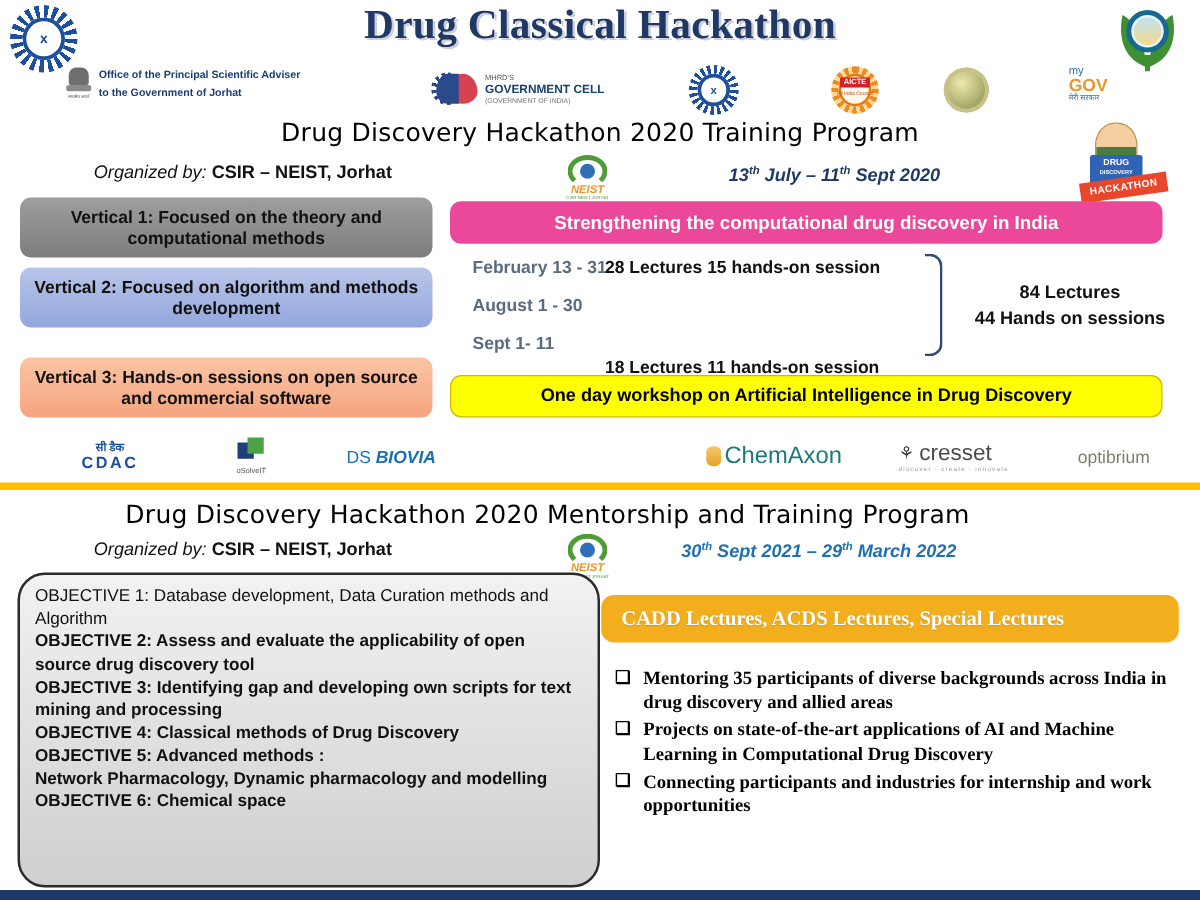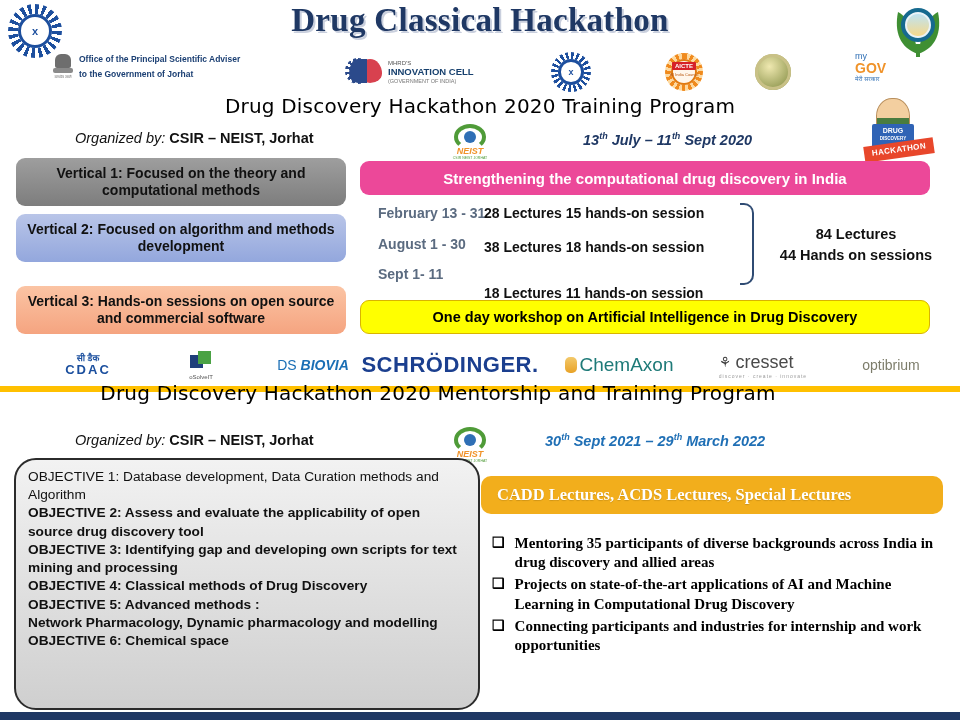--- a/index.html
+++ b/index.html
@@ -314,21 +314,21 @@
   </div>
 
   <div class="logo" style="left:345px; top:55px; display:flex; gap:5px; align-items:center;">
     <div class="braingear" style="width:38px;height:34px;">
       <div class="cogL"></div>
         <div class="brainR"></div>
         <div class="brainL"></div>
     </div>
     <div>
       <div class="logo-cap" style="font-size:6px;color:#555;font-weight:normal;">MHRD'S</div>
-      <div class="logo-cap" style="font-size:9.5px;color:#17406e;">INNOVATION CELL</div>
+      <div class="logo-cap" style="font-size:9.5px;color:#17406e;">GOVERNMENT CELL</div>
       <div class="logo-cap" style="font-size:5.5px;color:#777;font-weight:normal;">(GOVERNMENT OF INDIA)</div>
     </div>
   </div>
 
   <div class="logo" style="left:551px; top:52px;">
     <div class="gear" style="width:40px;height:40px;">
       <div class="gear-dna" style="font-size:9px;">x</div>
     </div>
   </div>
 
@@ -388,21 +388,20 @@
   </div>
 
   <div class="abs banner-red" style="left:360px; top:161px; width:570px; height:34px;">
     <span>Strengthening the computational drug discovery in India</span>
   </div>
 
   <div class="abs sched-date" style="left:378px; top:205px;">February 13 - 31</div>
   <div class="abs sched-desc" style="left:484px; top:205px;">28 Lectures 15 hands-on session</div>
 
   <div class="abs sched-date" style="left:378px; top:236px;">August 1 - 30</div>
-  <div class="abs sched-desc" style="left:484px; top:239px;">38 Lectures 18 hands-on session</div>
 
   <div class="abs sched-date" style="left:378px; top:266px;">Sept 1- 11</div>
   <div class="abs sched-desc" style="left:484px; top:285px;">18 Lectures 11 hands-on session</div>
 
   <div class="abs brace" style="left:740px; top:203px; width:14px; height:82px;"></div>
 
   <div class="abs sched-total" style="left:758px; top:224px; width:196px;">
     <div>84 Lectures</div>
     <div>44 Hands on sessions</div>
   </div>
@@ -425,23 +424,20 @@
     </div>
   </div>
 
   <div class="sponsor" style="left:255px; top:352px; width:96px; height:26px;">
     <div class="sp-biovia">
       <em>DS</em>
       <span>BIOVIA</span>
     </div>
   </div>
 
-  <div class="sponsor" style="left:370px; top:350px; width:160px; height:30px;">
-    <div class="sp-schrod">SCHRÖDINGER.</div>
-  </div>
 
   <div class="sponsor" style="left:556px; top:350px; width:126px; height:30px;">
     <div class="sp-chemaxon" style="display:flex;align-items:center;gap:3px;">
       <span style="width:12px;height:16px;border-radius:5px;background:linear-gradient(#f3c96b,#e8a227);display:inline-block;"></span>
       <span>ChemAxon</span>
     </div>
   </div>
 
   <div class="sponsor" style="left:708px; top:350px; width:110px; height:30px;">
     <div class="sp-cresset">
@@ -452,21 +448,21 @@
       <small>discover · create · innovate</small>
     </div>
   </div>
 
   <div class="sponsor" style="left:836px; top:352px; width:110px; height:26px;">
     <div class="sp-optibrium">optibrium</div>
   </div>
 
   <div class="abs divider-yellow" style="left:0; top:386px; width:960px; height:6px;"></div>
 
-  <div class="abs sec-title" style="left:0; top:381px; width:876px;">Drug Discovery Hackathon 2020 Mentorship and Training Program</div>
+  <div class="abs sec-title" style="left:0; top:399px; width:876px;">Drug Discovery Hackathon 2020 Mentorship and Training Program</div>
 
   <div class="abs organized" style="left:75px; top:432px;">
     <span>Organized by:</span>
     <b>CSIR – NEIST, Jorhat</b>
   </div>
 
   <div class="abs" style="left:452px; top:427px;">
     <div class="neist">
       <div class="arc"></div>
         <div class="dot"></div>

